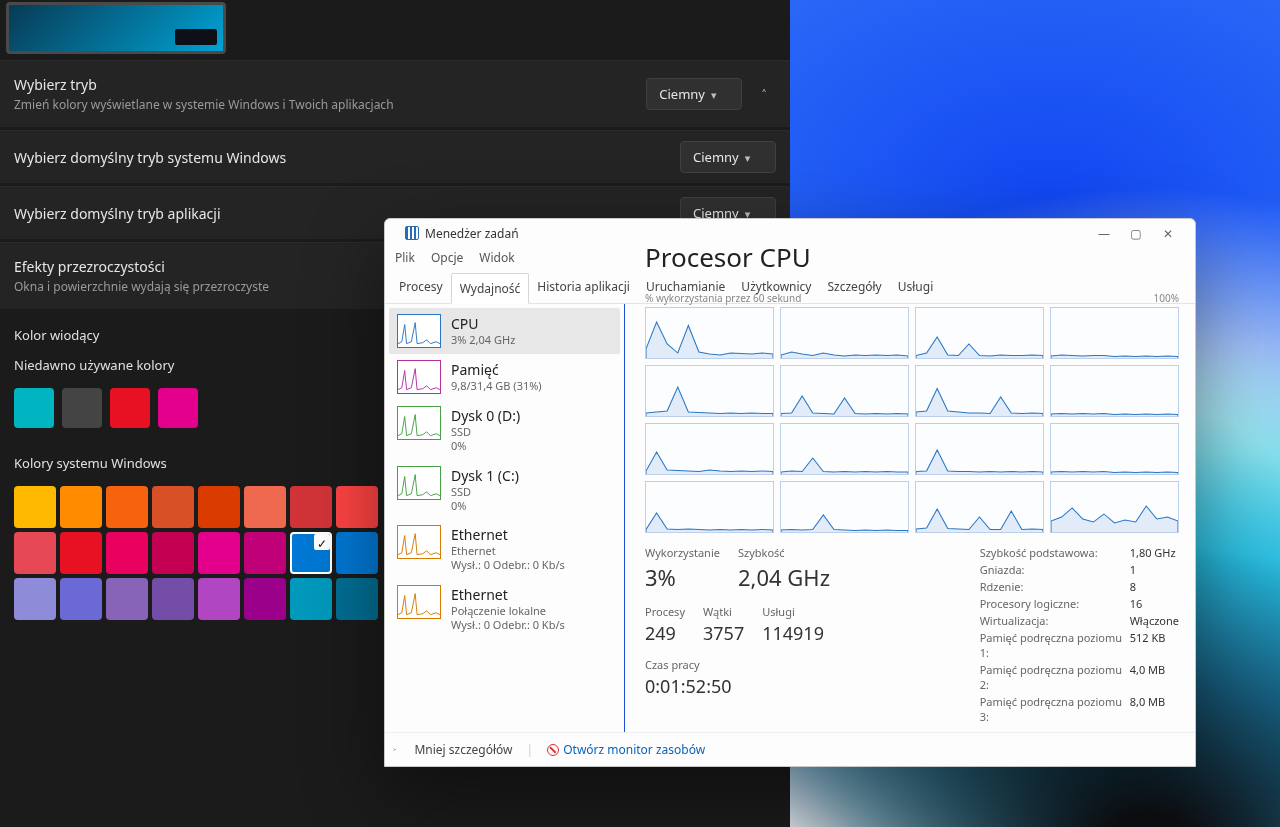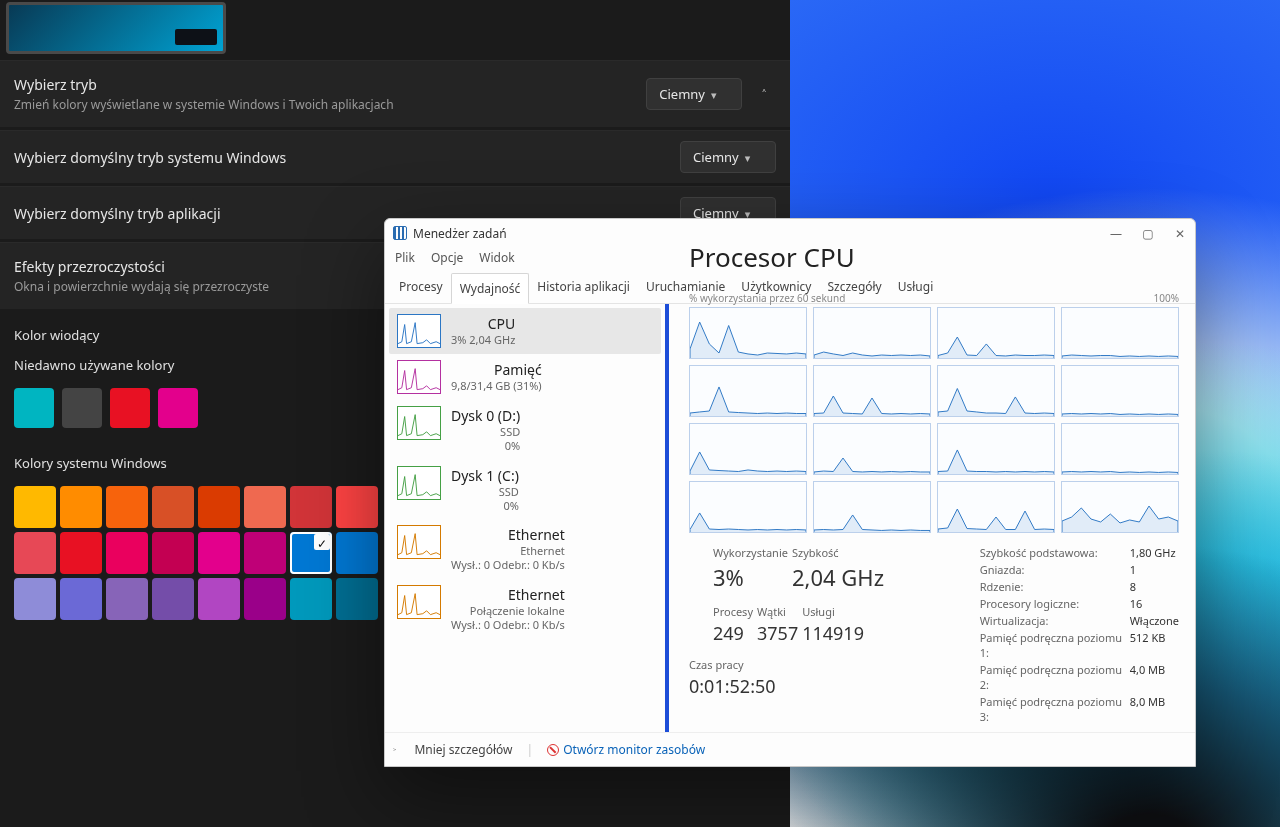--- a/index.html
+++ b/index.html
@@ -36,53 +36,53 @@
   .swatch{width:40px;height:40px;border-radius:4px;}
 
   .grid { display:grid; grid-template-columns: repeat(8, 42px); gap:4px; padding:4px 14px 12px;}
   .cell { width:42px; height:42px; border-radius:4px; position:relative;}
   .cell.selected{outline:2px solid #fff; outline-offset:-2px;}
   .cell.selected:after{content:"";position:absolute;right:2px;top:2px;width:16px;height:16px;background:#fff;border-radius:2px;}
   .cell.selected:before{content:"✓";position:absolute;right:5px;top:3px;font-size:12px;color:#111;z-index:1;}
 
   
   .tm { position:absolute; left:384px; top:218px; width:812px; height:549px; background:#fdfdfd; border:1px solid #c9c9c9; border-radius:6px 6px 0 0; box-shadow: 0 30px 80px rgba(0,0,0,.45); display:flex; flex-direction:column; color:#222; }
-  .tm-titlebar{height:28px; display:flex; align-items:center; padding:0 8px; justify-content:space-between; font-size:12px;}
+  .tm-titlebar{height:28px; display:flex; align-items:center; padding:0 20px; justify-content:space-between; font-size:12px;}
   .tm-title{display:flex;align-items:center;gap:6px;color:#333;}
   .tm-title .ic{width:14px;height:14px;display:inline-block;border:1px solid #2a6cb1;border-radius:2px;background:repeating-linear-gradient(90deg,#2a6cb1 0 2px,transparent 2px 4px);}
   .winbtns{display:flex;gap:18px;color:#666;}
   .winbtn{width:14px;text-align:center;}
   .menus{display:flex; gap:16px; font-size:12px; padding:2px 10px 6px; color:#555;}
   .tabs{display:flex; gap:0; font-size:12px; border-bottom:1px solid #e4e4e4; padding:0 6px;}
   .tab{padding:6px 8px;color:#444;}
   .tab.active{background:#fff;border:1px solid #d6d6d6;border-bottom:1px solid #fff;position:relative;top:1px;border-radius:2px 2px 0 0;}
 
   .tm-body{display:flex; flex:1; min-height:0;}
-  .side{width:284px;border-right:4px solid #1d4ed8;overflow:auto;padding:4px;text-align:right;}
+  .side{width:240px;border-right:1px solid #1d4ed8;overflow:auto;padding:4px;}
   .sitem{display:flex;gap:10px;padding:6px 8px;border-radius:2px;align-items:flex-start;}
   .sitem.sel{background:#e7e7e7;}
   .mini{width:44px;height:34px;border:1px solid #2b76c4;background:#fff;position:relative;}
   .mini svg{position:absolute;inset:0;}
   .mini.mem{border-color:#b430a0;}
   .mini.disk{border-color:#45a045;}
   .mini.eth{border-color:#d47a00;}
   .sitem .t{font-size:14px;color:#222;}
   .sitem .s{font-size:11px;color:#666;line-height:1.3;}
 
   .main{flex:1;display:flex;flex-direction:column;padding:8px 16px 8px 20px;justify-content:flex-end;}
   .main h1{font-size:26px;font-weight:400;}
   .main .sub{font-size:14px;color:#555;text-align:right;}
   .headrow{display:flex;justify-content:space-between;align-items:flex-end;}
   .axis{display:flex;justify-content:space-between;font-size:10px;color:#888;margin-top:16px;}
   .cores{display:grid;grid-template-columns:repeat(4,1fr);grid-auto-rows:52px;gap:6px;margin-top:2px;}
   .core{border:1px solid #bcd0eb;background:#fbfdff;}
 
   .stats{display:flex;gap:36px;margin-top:12px;}
   .statcol{display:flex;flex-direction:column;gap:12px;}
-  .statrow{display:flex;gap:4px;margin-left:24px;}
+  .statrow{display:flex;gap:18px;}
   .stat .k{font-size:11px;color:#666;}
   .stat .v{font-size:18px;color:#333;margin-top:2px;}
   .stat .vbig{font-size:22px;}
   .spec{display:grid;grid-template-columns:150px auto;row-gap:2px;font-size:11px;color:#666;margin-left:auto;}
   .spec .v{color:#333;}
 
   .footer{display:flex;align-items:center;gap:14px;border-top:1px solid #eee;padding:8px 12px;font-size:12px;color:#444;}
   .footer .chev{transform:rotate(-90deg);display:inline-block;color:#666;}
   .footer .link{color:#0a63b8;display:flex;align-items:center;gap:4px;}
   .footer .no{width:12px;height:12px;border:1.5px solid #d33;border-radius:50%;position:relative;}

